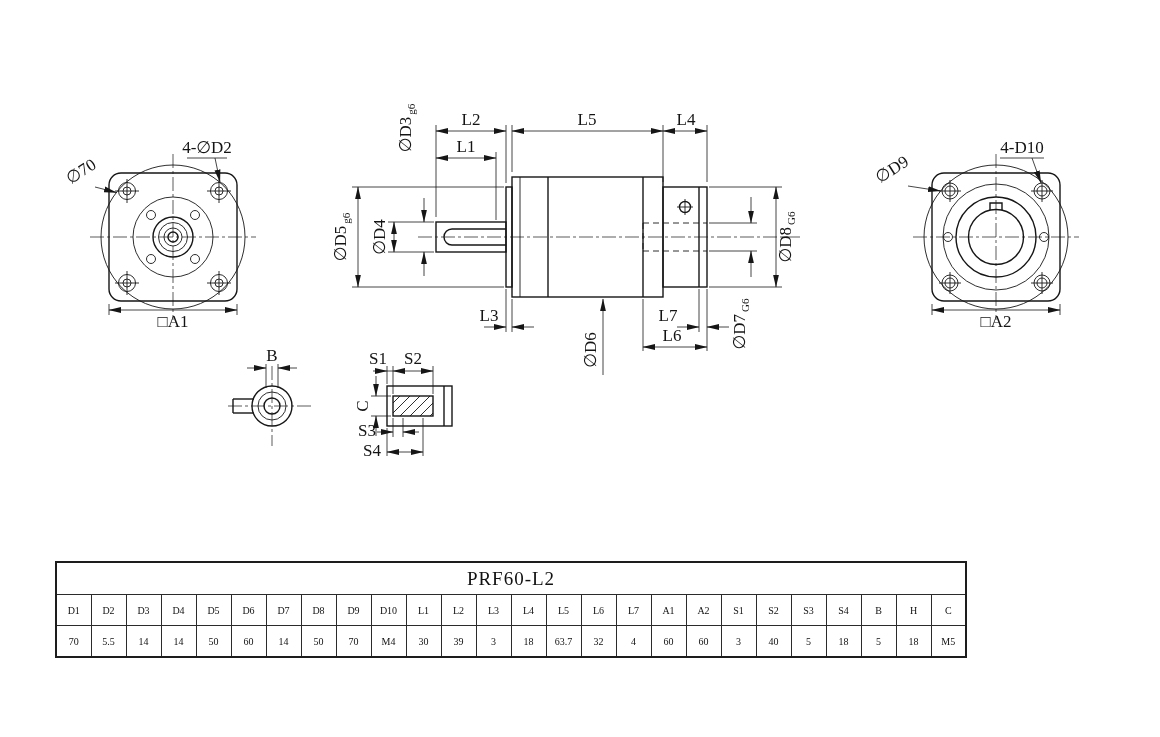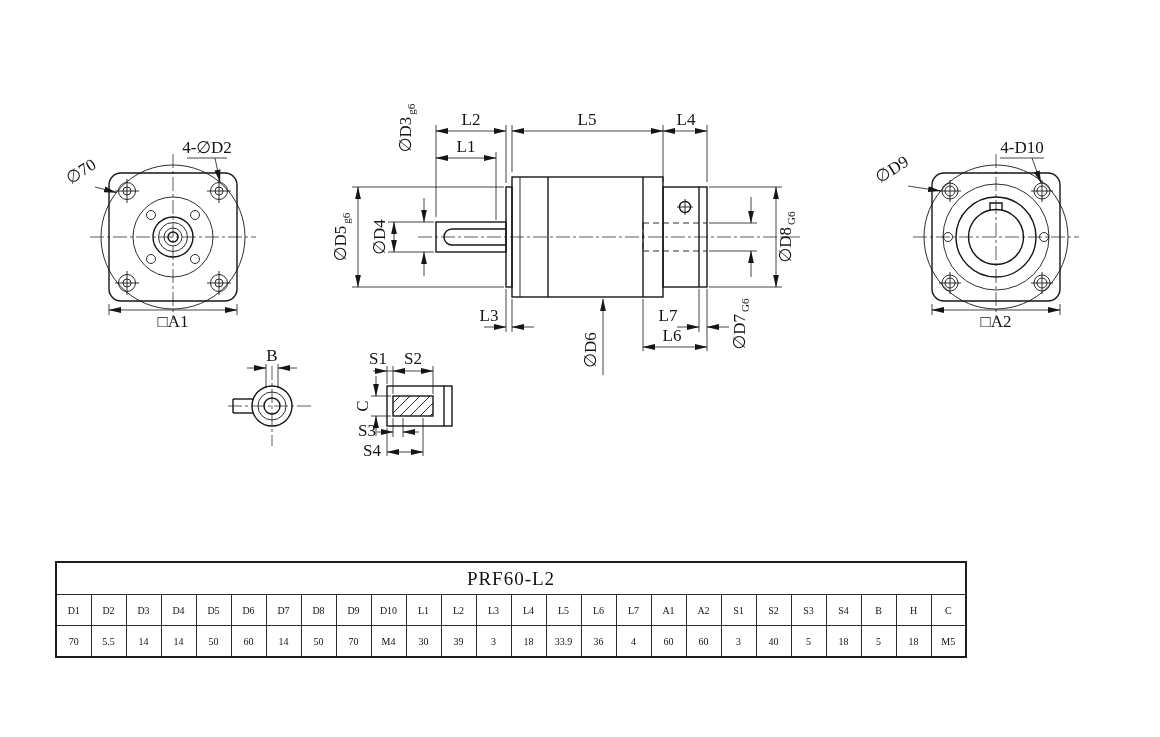--- a/index.html
+++ b/index.html
@@ -297,22 +297,22 @@
       <td>50</td>
       <td>60</td>
       <td>14</td>
       <td>50</td>
       <td>70</td>
       <td>M4</td>
       <td>30</td>
       <td>39</td>
       <td>3</td>
       <td>18</td>
-      <td>33.9</td>
-      <td>36</td>
+      <td>63.7</td>
+      <td>32</td>
       <td>4</td>
       <td>60</td>
       <td>60</td>
       <td>3</td>
       <td>40</td>
       <td>5</td>
       <td>18</td>
       <td>5</td>
       <td>18</td>
       <td>M5</td>

